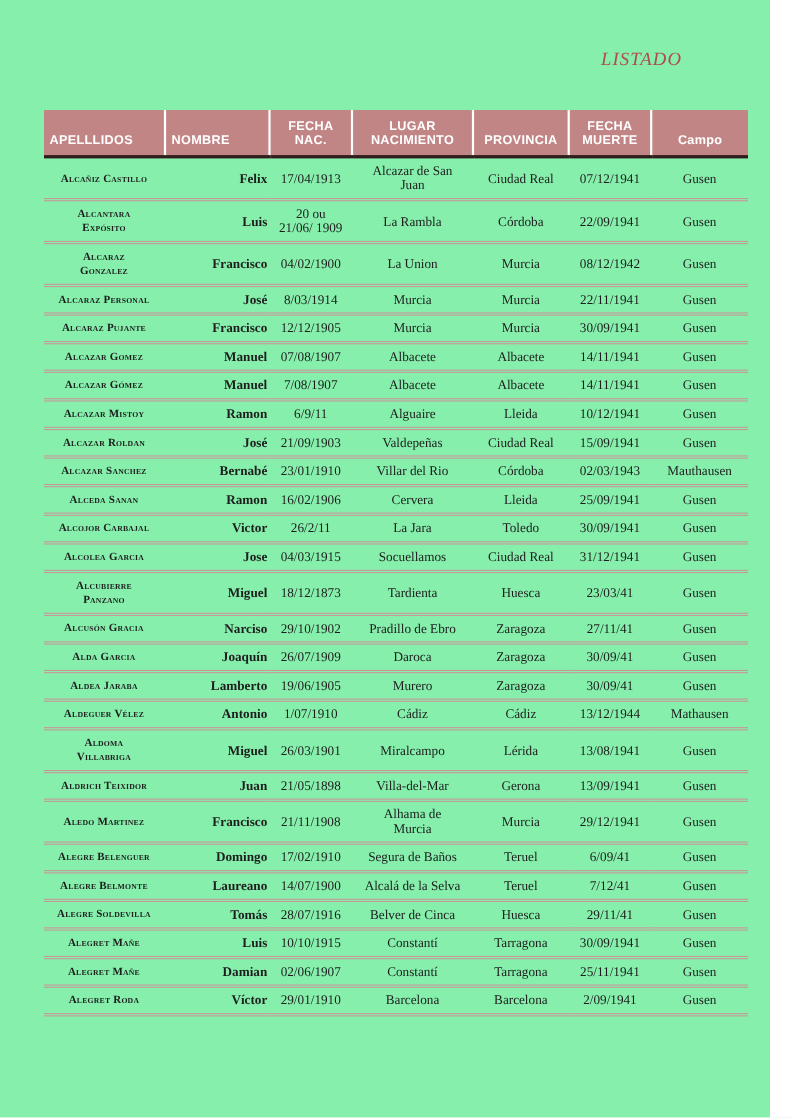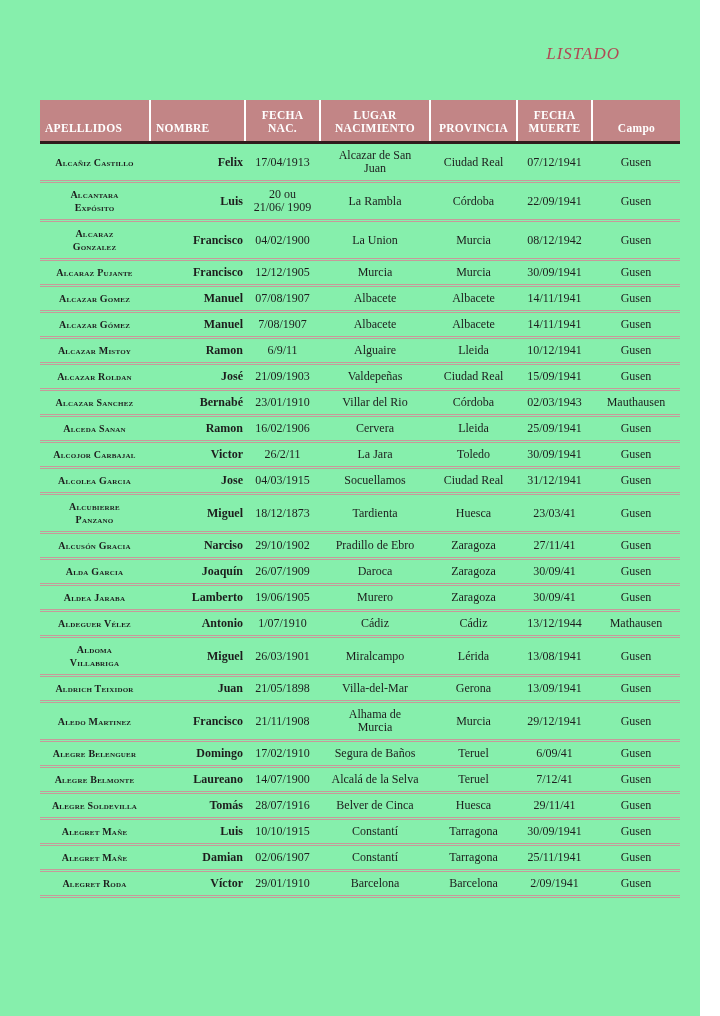--- a/index.html
+++ b/index.html
@@ -29,21 +29,21 @@
     position: absolute;
     left: 40px;
     top: 100px;
     width: 640px;
     border-collapse: collapse;
     table-layout: fixed;
   }
   thead th {
     background: #c28586;
     color: #ffffff;
-    font-family: Liberation Serif, serif;
+    font-family: Liberation Sans, sans-serif;
     font-weight: bold;
     font-size: 11.5px;
     line-height: 13px;
     letter-spacing: 0.3px;
     vertical-align: bottom;
     padding: 5px 3px 6px 3px;
     border-bottom: 3px solid #301c1c;
     height: 30px;
   }
   thead th + th { border-left: 2px solid #ffffff; }
@@ -138,20 +138,29 @@
           <td class="col0">Alcaraz
 Gonzalez</td>
           <td class="col1">Francisco</td>
           <td class="col2">04/02/1900</td>
           <td class="col3">La Union</td>
           <td class="col4">Murcia</td>
           <td class="col5">08/12/1942</td>
           <td class="col6">Gusen</td>
         </tr>
         <tr>
+          <td class="col0">Alcaraz Personal</td>
+          <td class="col1">José</td>
+          <td class="col2">8/03/1914</td>
+          <td class="col3">Murcia</td>
+          <td class="col4">Murcia</td>
+          <td class="col5">22/11/1941</td>
+          <td class="col6">Gusen</td>
+        </tr>
+        <tr>
           <td class="col0">Alcaraz Pujante</td>
           <td class="col1">Francisco</td>
           <td class="col2">12/12/1905</td>
           <td class="col3">Murcia</td>
           <td class="col4">Murcia</td>
           <td class="col5">30/09/1941</td>
           <td class="col6">Gusen</td>
         </tr>
         <tr>
           <td class="col0">Alcazar Gomez</td>

